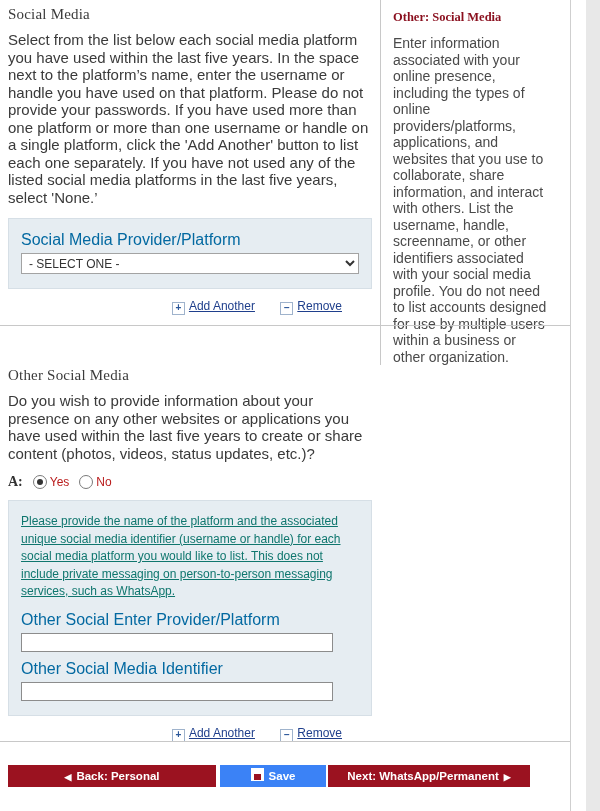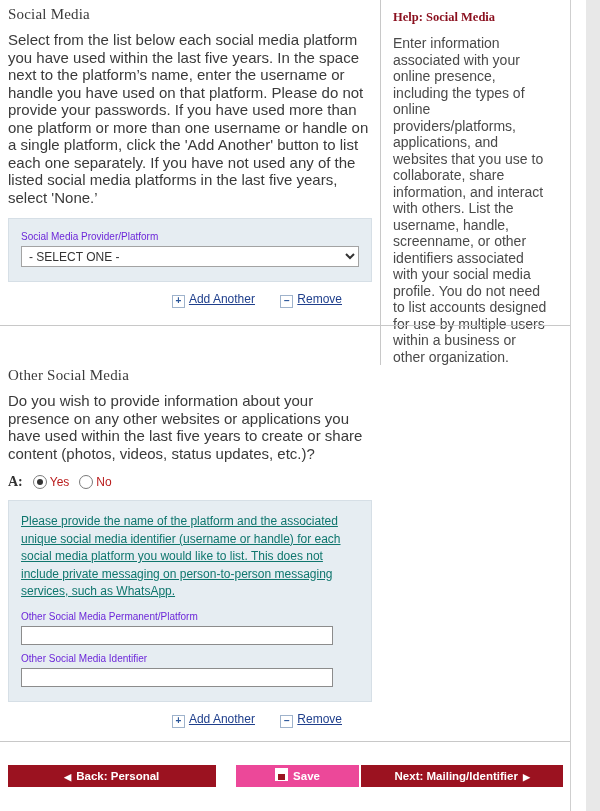--- a/index.html
+++ b/index.html
@@ -81,22 +81,22 @@
     margin: 0 0 12px 0;
   }
   .panel {
     background: #e6edf2;
     border: 1px solid #d6dfe6;
     padding: 12px 12px 14px 12px;
     box-sizing: border-box;
     margin-bottom: 6px;
   }
   .field-label {
-    font-size: 10px;
-    color: #6d28d9;
+    font-size: 16px;
+    color: #0369a1;
     margin-bottom: 4px;
     display: block;
   }
   select.form-select {
     width: 100%;
     height: 21px;
     font-family: "Liberation Sans", sans-serif;
     font-size: 12px;
     color: #333;
     background: #ffffff;
@@ -247,23 +247,23 @@
     font-weight: bold;
     color: #ffffff;
     background: #9b1220;
     text-align: center;
     cursor: pointer;
     box-sizing: border-box;
     white-space: nowrap;
   }
   .btn.back { width: 208px; }
   .btn.save {
-    width: 124px;
-    background: #ec4899;
-    margin-left: 20px;
+    width: 106px;
+    background: #3b82f6;
+    margin-left: 4px;
     color: #ffffff;
   }
   .btn.next {
     width: 202px;
     margin-left: 2px;
   }
   .save-icon {
     display: inline-block;
     width: 11px;
     height: 11px;
@@ -312,21 +312,21 @@
       </div>
 
       <div class="row-actions">
         <span class="action-link"><span class="act-icon">+</span><span>Add Another</span></span>
         <span class="action-link"><span class="act-icon minus">−</span><span>Remove</span></span>
       </div>
     </div>
 
     <div class="help-col">
       <div class="help-title">
-        <span>Help:</span>
+        <span>Other:</span>
         <span class="ht-sub">Social Media</span>
       </div>
       <p class="help-body">Enter information associated with your online presence, including the types of online providers/platforms, applications, and websites that you use to collaborate, share information, and interact with others. List the username, handle, screenname, or other identifiers associated with your social media profile. You do not need to list accounts designed for use by multiple users within a business or other organization.</p>
     </div>
 
     <div class="divider" style="top:325px;"></div>
 
     <div class="sec2">
       <h2 class="section-title">Other Social Media</h2>
       <p class="intro">Do you wish to provide information about your presence on any other websites or applications you have used within the last five years to create or share content (photos, videos, status updates, etc.)?</p>
@@ -338,21 +338,21 @@
           <span>Yes</span>
         </span>
         <span class="radio-wrap">
           <span class="radio"></span>
           <span>No</span>
         </span>
       </div>
 
       <div class="panel">
         <p class="panel-text">Please provide the name of the platform and the associated unique social media identifier (username or handle) for each social media platform you would like to list. This does not include private messaging on person-to-person messaging services, such as WhatsApp.</p>
-        <span class="field-label">Other Social Media Permanent/Platform</span>
+        <span class="field-label">Other Social Enter Provider/Platform</span>
         <input class="form-input" type="text" value="" style="">
         <div class="spacer-8"></div>
         <span class="field-label">Other Social Media Identifier</span>
         <input class="form-input" type="text" value="" style="">
       </div>
 
       <div class="row-actions">
         <span class="action-link"><span class="act-icon">+</span><span>Add Another</span></span>
         <span class="action-link"><span class="act-icon minus">−</span><span>Remove</span></span>
       </div>
@@ -361,21 +361,21 @@
     <div class="footer-sep"></div>
 
     <div class="footer-bar">
       <div class="btn back">
         <span class="arrow-l">◀</span><span>Back: Personal</span>
       </div>
       <div class="btn save">
         <span class="save-icon"></span><span>Save</span>
       </div>
       <div class="btn next">
-        <span>Next: Mailing/Identifier</span><span class="arrow-r">▶</span>
+        <span>Next: WhatsApp/Permanent</span><span class="arrow-r">▶</span>
       </div>
     </div>
 
     <div class="bottom-strip"></div>
   </div>
 
   <div class="right-rail">
     <div class="right-rail-inner"></div>
   </div>
 </div>

